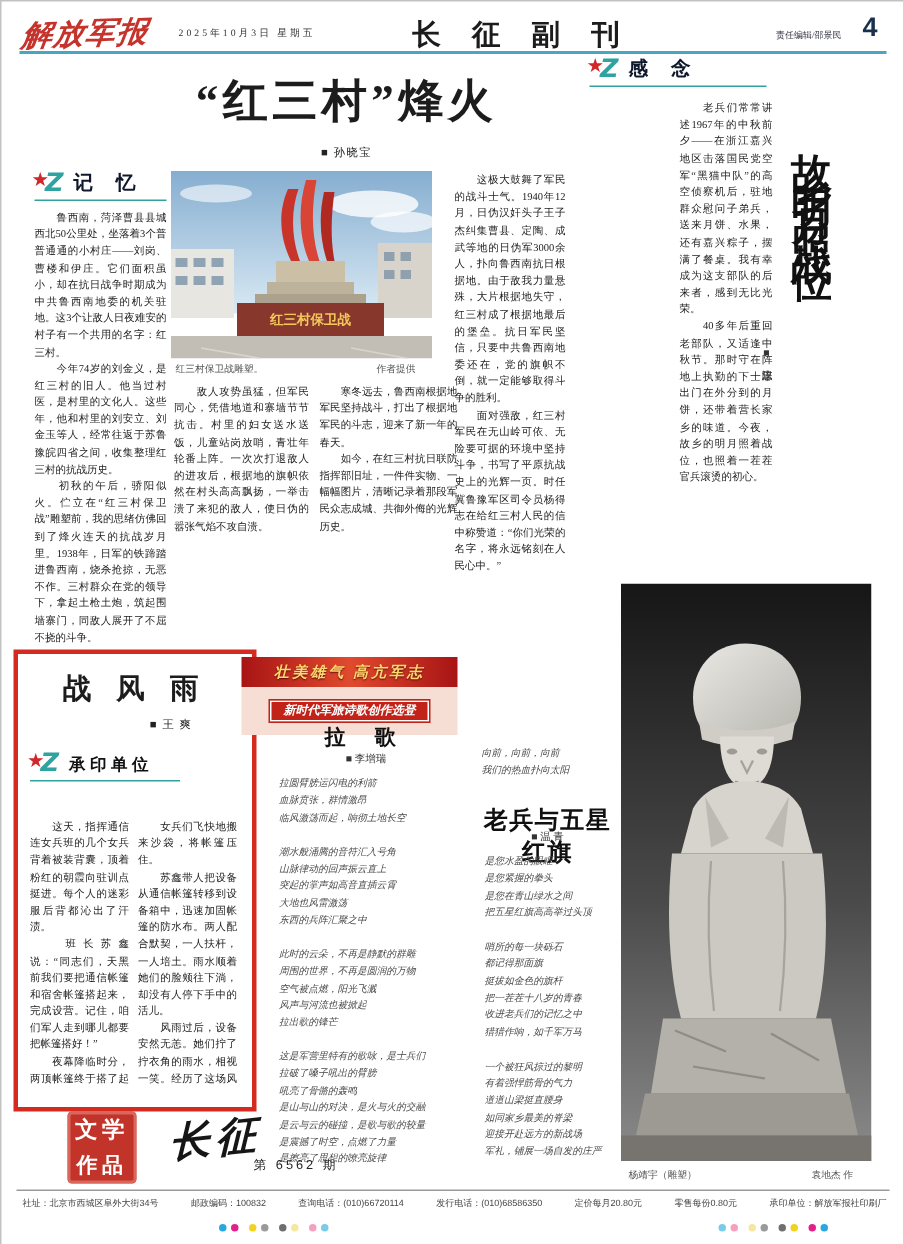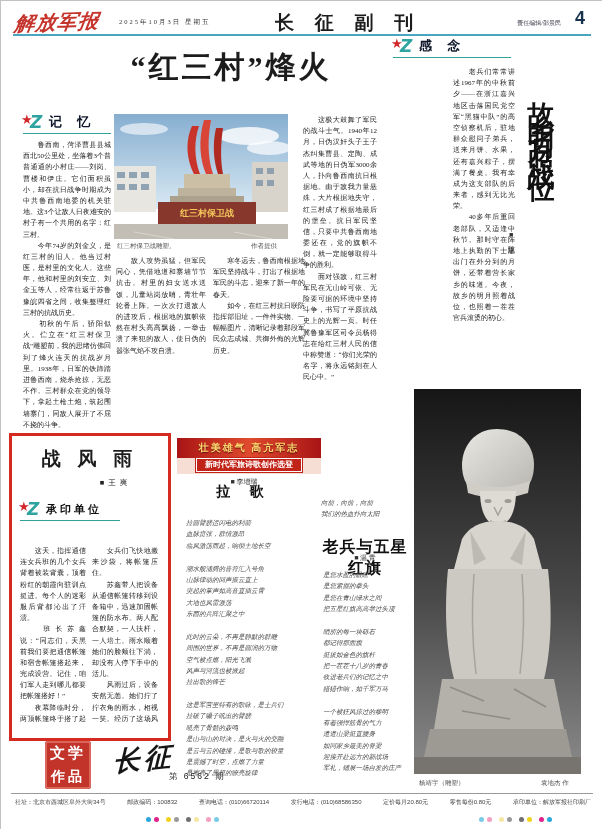--- a/index.html
+++ b/index.html
@@ -38,20 +38,21 @@
              transform:skewX(-10deg) rotate(-2deg);letter-spacing:1px;white-space:nowrap;">解放军报</span>
   </div>
   <div class="abs" style="left:118px;top:17px;font-size:6.5px;letter-spacing:2px;color:#333;">2025年10月3日  星期五</div>
   <div class="abs" style="left:0;top:9px;width:602px;text-align:center;font-size:19px;font-weight:bold;letter-spacing:8px;margin-left:46px;">长 征 副 刊</div>
   <div class="abs" style="right:42px;top:18px;font-size:6px;color:#334;">责任编辑/邵景民</div>
   <div class="abs" style="right:18px;top:7px;font-size:18px;font-weight:bold;color:#17324c;font-family:'Liberation Sans',sans-serif;">4</div>
   <div class="abs" style="left:12px;top:33px;width:578px;height:2px;background:#4aa6c0;"></div>
 
   <div class="abs" style="left:70px;top:46px;width:320px;text-align:center;">
     <div style="font-size:30px;font-weight:bold;letter-spacing:3px;">“红三村”烽火</div>
+    <div class="byline" style="margin-top:9px;">■ 孙晓宝</div>
   </div>
 
   <div class="abs sec-label" style="left:22px;top:112px;width:110px;">
     <span class="starz">
       <span class="z">Z</span>
         <span class="st">★</span>
     </span>
     <span class="txt">记  忆</span>
   </div>
   <div class="abs sec-rule" style="left:22px;top:132px;width:88px;"></div>
@@ -132,32 +133,32 @@
     </div>
     <div class="sec-rule" style="margin:2px 0 0 8px;width:100px;"></div>
     <div class="coltext" style="position:absolute;left:8px;top:110px;width:66px;height:178px;">　　这天，指挥通信连女兵班的几个女兵背着被装背囊，顶着粉红的朝霞向驻训点挺进。每个人的迷彩服后背都沁出了汗渍。
 　　班长苏鑫说：“同志们，天黑前我们要把通信帐篷和宿舍帐篷搭起来，完成设营。记住，咱们军人走到哪儿都要把帐篷搭好！”
 　　夜幕降临时分，两顶帐篷终于搭了起来。女兵们正准备休息，突然狂风大作，帐篷布被吹得哗哗作响，豆大的雨点砸了下来。帐篷在狂风中剧烈摇晃，地上有了积水。</div>
     <div class="coltext" style="position:absolute;left:80px;top:110px;width:66px;height:178px;">　　女兵们飞快地搬来沙袋，将帐篷压住。
 　　苏鑫带人把设备从通信帐篷转移到设备箱中，迅速加固帐篷的防水布。两人配合默契，一人扶杆，一人培土。雨水顺着她们的脸颊往下淌，却没有人停下手中的活儿。
 　　风雨过后，设备安然无恙。她们拧了拧衣角的雨水，相视一笑。经历了这场风雨，女兵们懂得了：帐篷撑起的不只是宿营地，更是军人的责任与担当。</div>
   </div>
 
-  <div class="abs" style="left:176px;top:437px;width:144px;height:36px;">
+  <div class="abs" style="left:160px;top:437px;width:144px;height:36px;font-style:italic;">
     <div style="height:20px;background:linear-gradient(90deg,#a81414,#e04a2e,#a81414);display:flex;align-items:center;justify-content:center;">
       <span style="font-size:10px;font-weight:bold;color:#ffd76e;letter-spacing:2px;text-shadow:0 1px 1px #5c0a0a;">壮美雄气  高亢军志</span>
     </div>
-    <div style="height:16px;background:#f6ded4;display:flex;align-items:flex-start;justify-content:center;">
+    <div style="height:32px;background:#f6ded4;display:flex;align-items:center;justify-content:center;">
       <span style="font-size:8px;font-weight:bold;color:#fff;background:#c22318;border:1px solid #fff;
                    outline:1px solid #c22318;padding:0 8px;line-height:12px;">新时代军旅诗歌创作选登</span>
     </div>
   </div>
 
   <div class="abs poemtitle" style="left:175px;top:482px;width:136px;">拉  歌</div>
-  <div class="abs poemauthor" style="left:175px;top:476px;width:136px;">■ 李增瑞</div>
+  <div class="abs poemauthor" style="left:175px;top:500px;width:136px;">■ 李增瑞</div>
   <div class="abs poem" style="left:185px;top:516px;width:126px;height:268px;">拉圆臂膀运闪电的利箭
 血脉贲张，群情激昂
 临风激荡而起，响彻土地长空
 
 潮水般涌腾的音符汇入号角
 山脉律动的回声振云直上
 突起的掌声如高音直插云霄
 大地也风雷激荡
 东西的兵阵汇聚之中
 

